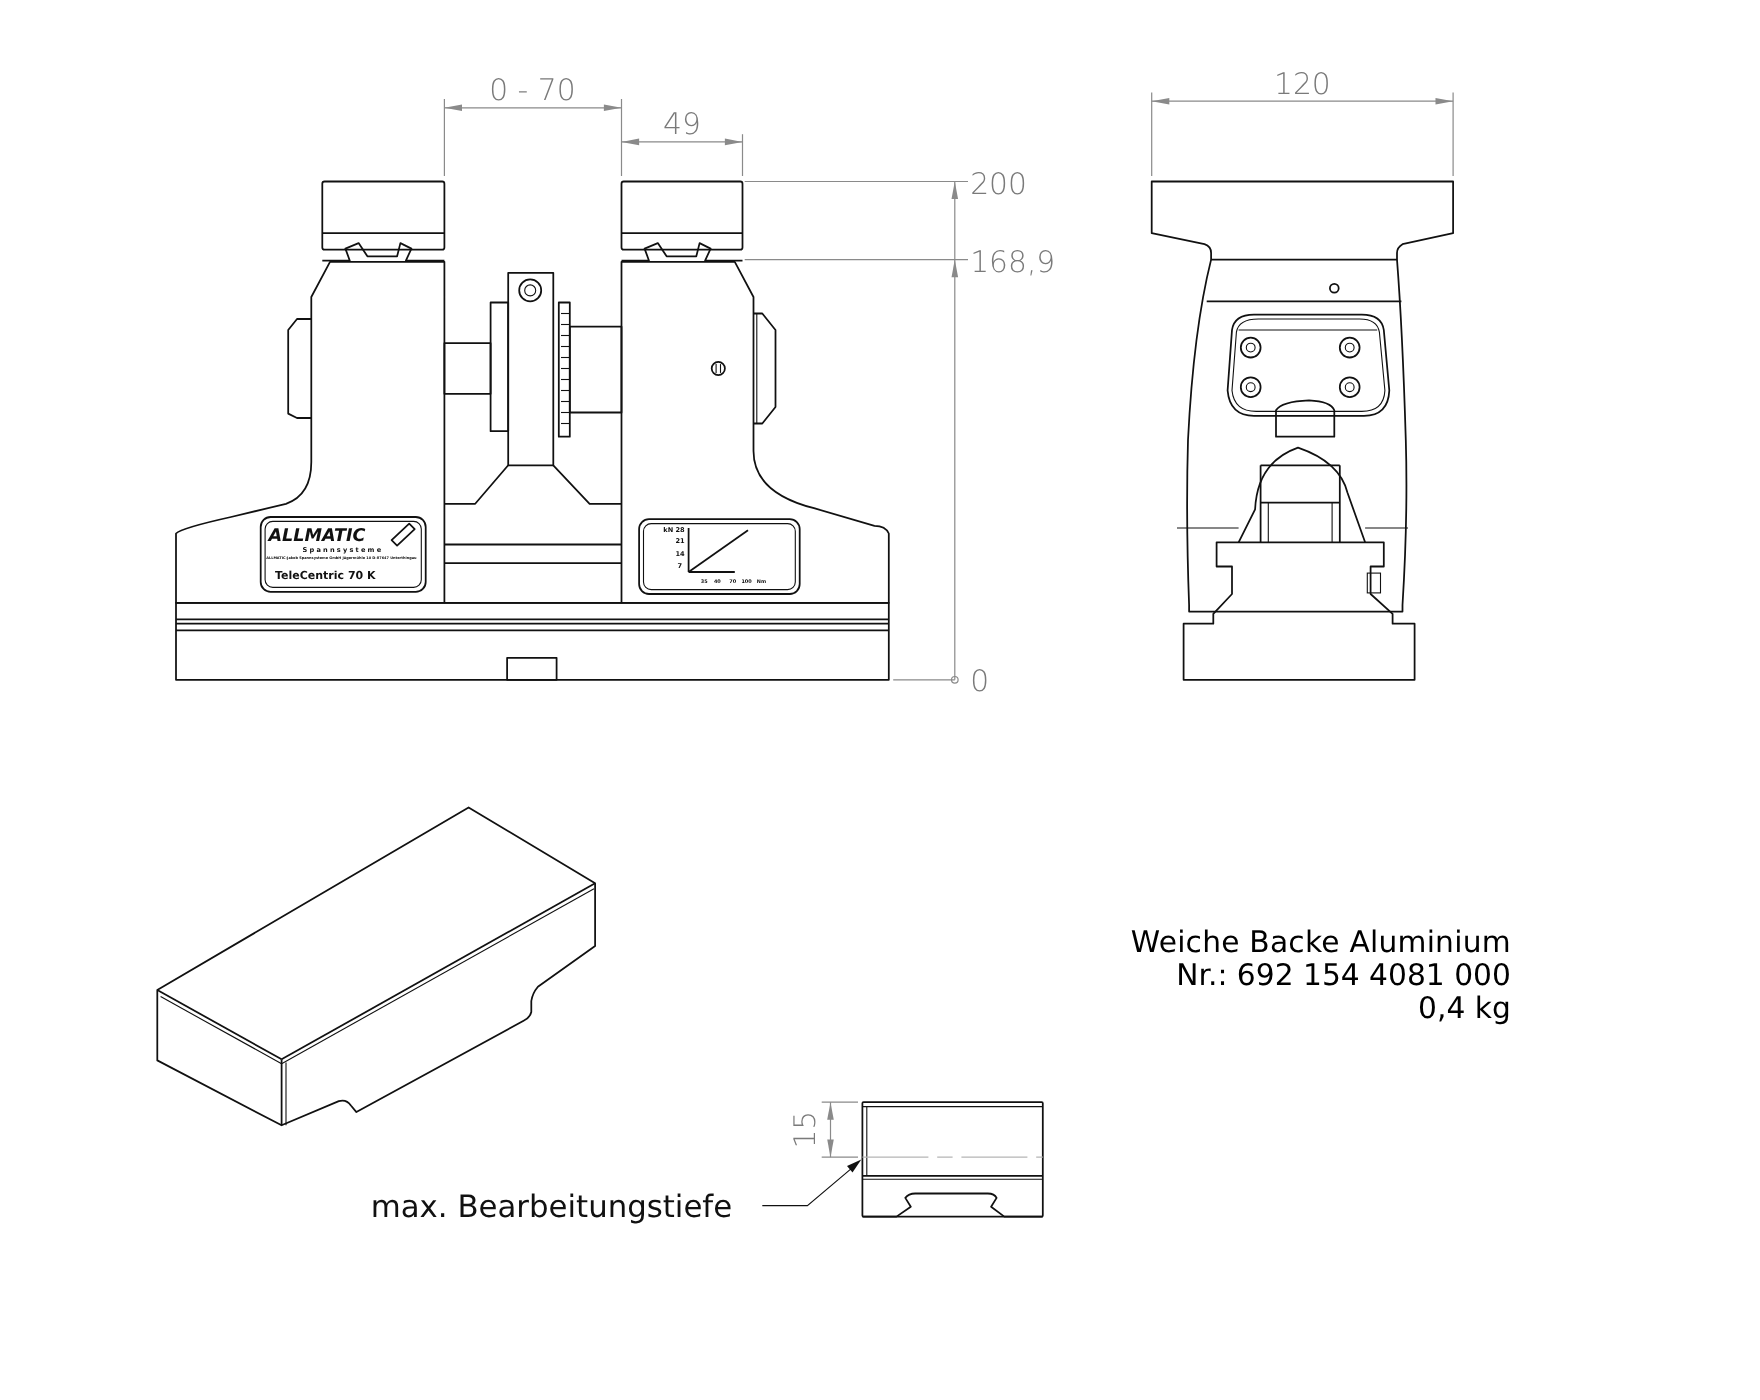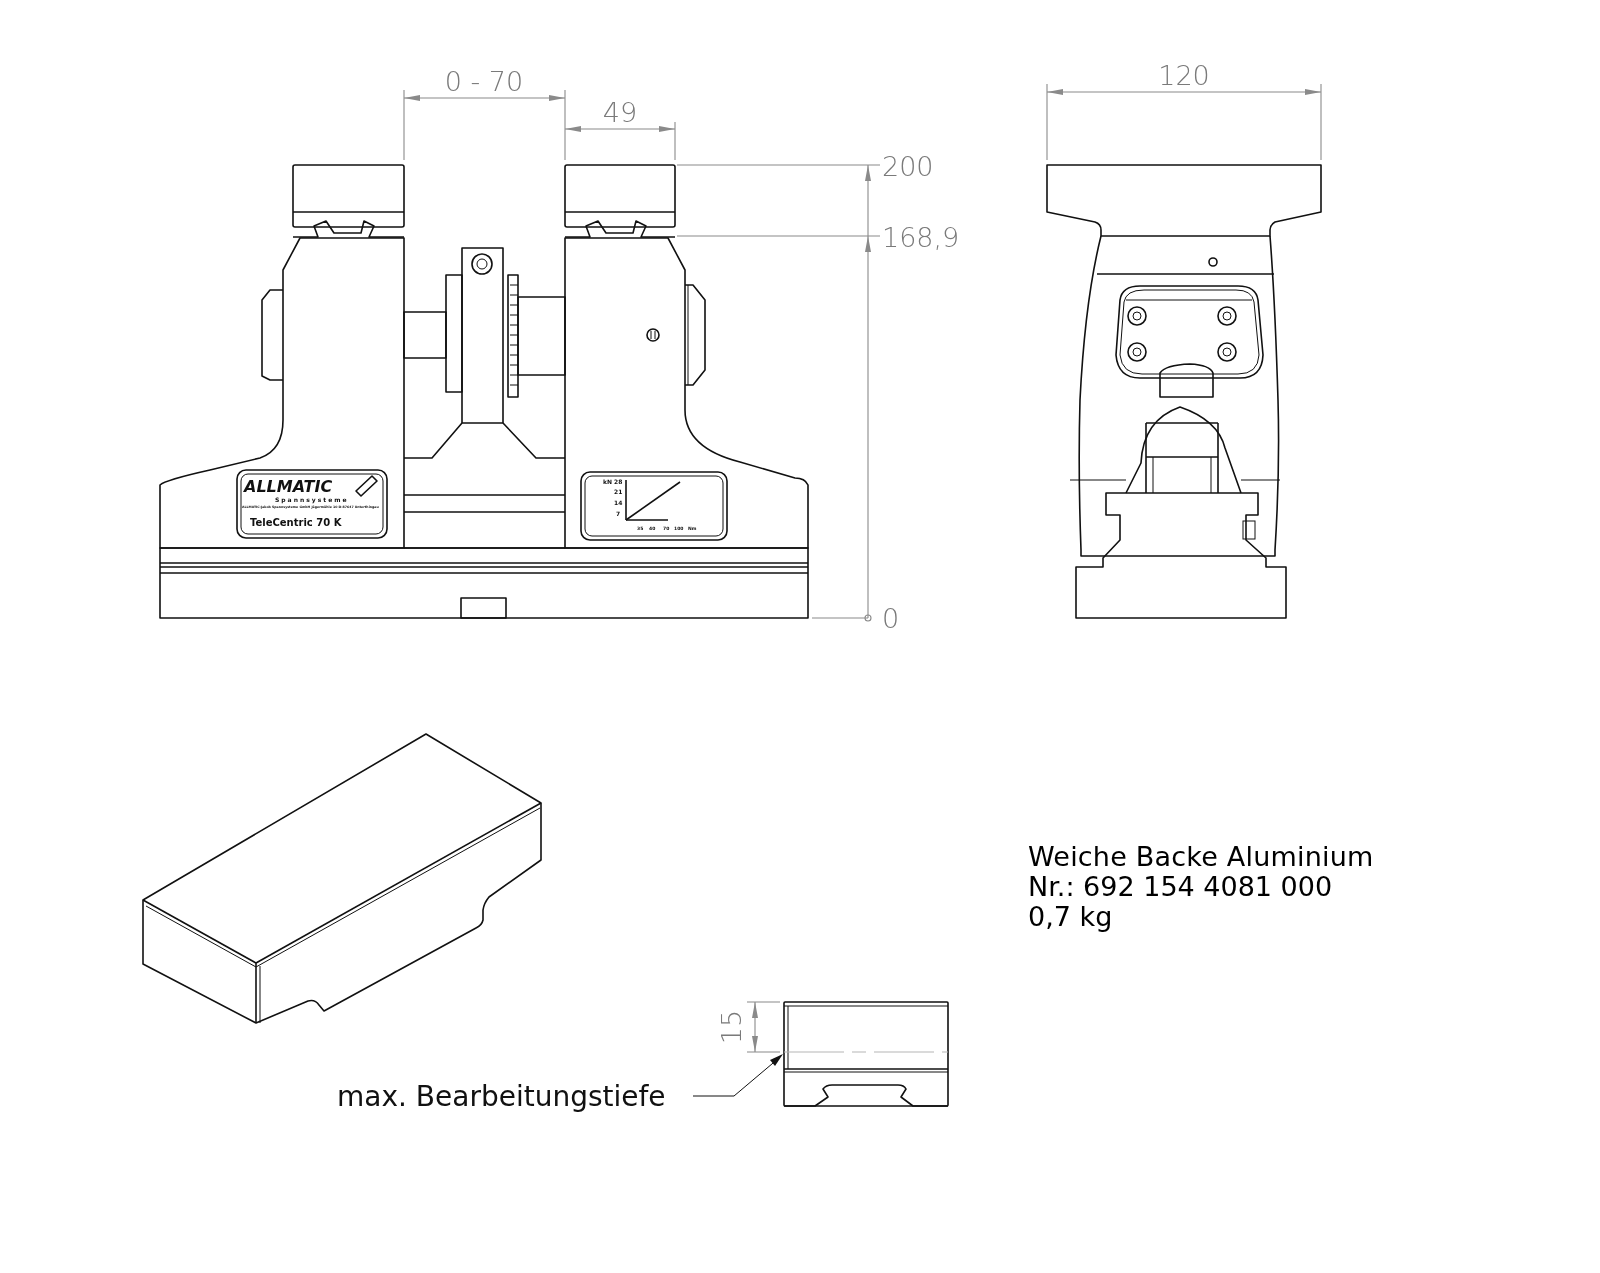--- a/index.html
+++ b/index.html
@@ -9,21 +9,21 @@
   .part { fill: none; stroke: #111; stroke-width: 1.6; stroke-linejoin: round; }
   .part-thin { fill: none; stroke: #111; stroke-width: 1; }
   .dim { fill: none; stroke: #8a8a8a; stroke-width: 1.1; }
   .dim-arrow { fill: #8a8a8a; stroke: none; }
   .center { fill: none; stroke: #b5b5b5; stroke-width: 1.1; stroke-dasharray: 60 8 14 8; }
   .dim-text { font-family: "DejaVu Sans", sans-serif; font-size: 27px; fill: #7a7a7a; font-weight: 300; }
   .label-text { font-family: "DejaVu Sans", sans-serif; font-size: 28px; fill: #111; }
   .plate-text { font-family: "DejaVu Sans", sans-serif; font-weight: bold; fill: #111; }
   .title-block { position: absolute; left: 1028px; top: 842px; color: #000; line-height: 30px; }
   .title-block .bold { font-family: "DejaVu Sans", sans-serif; font-weight: normal; font-size: 27px; letter-spacing: 0.2px; }
-  .title-block .reg { font-family: "DejaVu Sans", sans-serif; font-size: 27px; font-weight: normal; }
+  .title-block .reg { font-family: "DejaVu Sans", sans-serif; font-size: 27px; font-weight: normal; text-align: right; }
 </style>
 </head>
 <body>
 
 <svg class="drawing" width="1600" height="1273" viewBox="0 0 1600 1273" xmlns="http://www.w3.org/2000/svg">
 
   <g>
 
     <rect class="part" x="160" y="548" width="648" height="70"></rect>
     <line class="part" x1="160" y1="563" x2="808" y2="563"></line>
@@ -211,14 +211,14 @@
 
     <path class="part-thin" d="M693 1096 L734 1096 L779 1058"></path>
     <polygon fill="#111" points="783,1054 770,1060 775,1066"></polygon>
     <text class="label-text" x="337" y="1106">max. Bearbeitungstiefe</text>
   </g>
 </svg>
 
 <div class="title-block">
   <div class="bold">Weiche Backe Aluminium</div>
   <div class="reg">Nr.: 692 154 4081 000</div>
-  <div class="reg">0,7 kg</div>
+  <div class="reg">0,4 kg</div>
 </div>
 
 </body></html>

